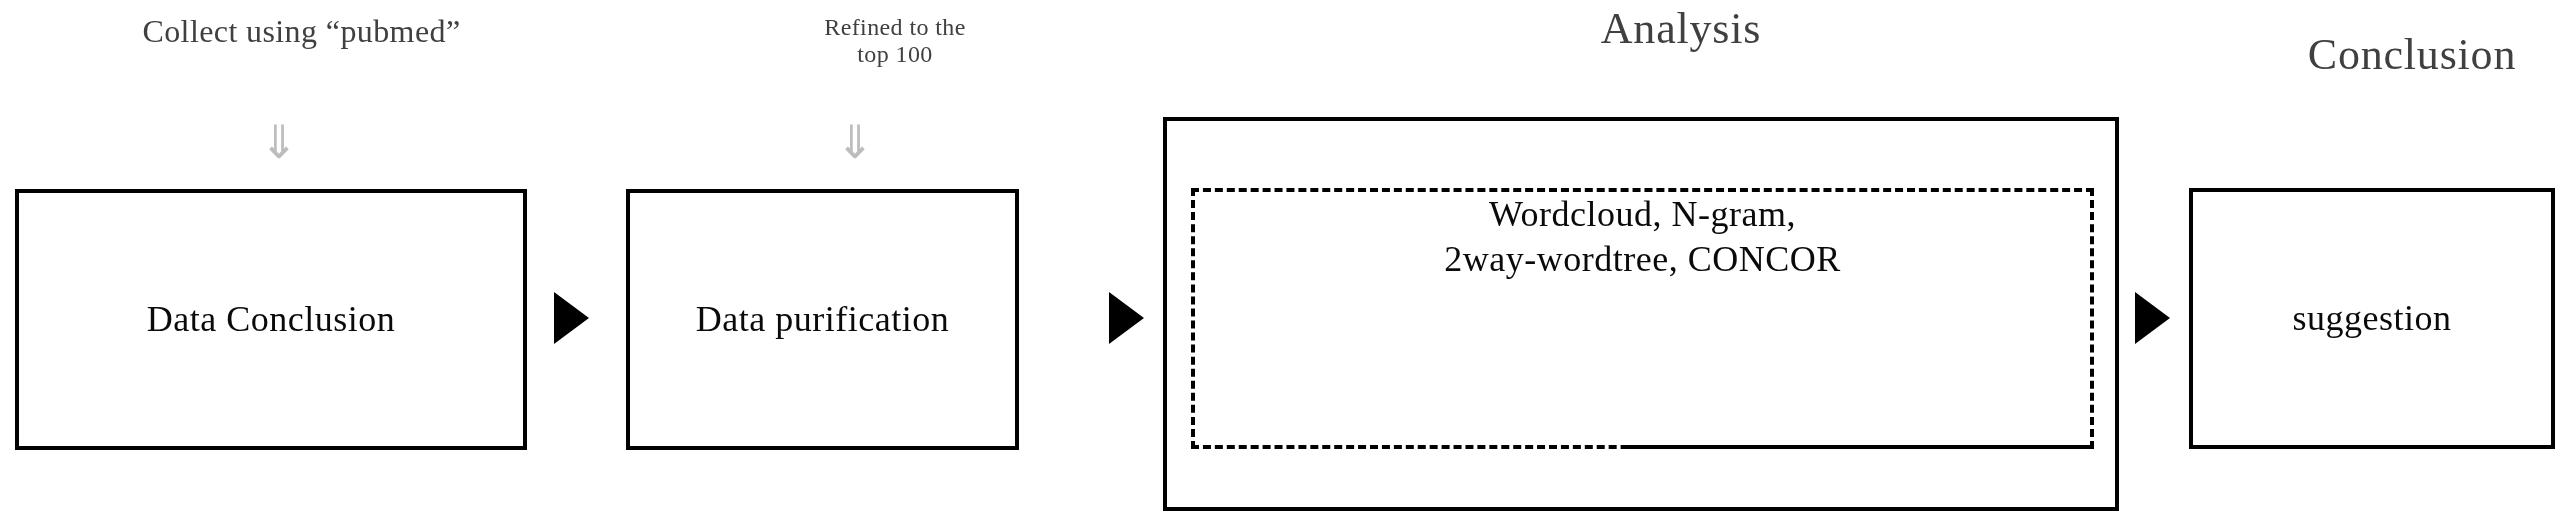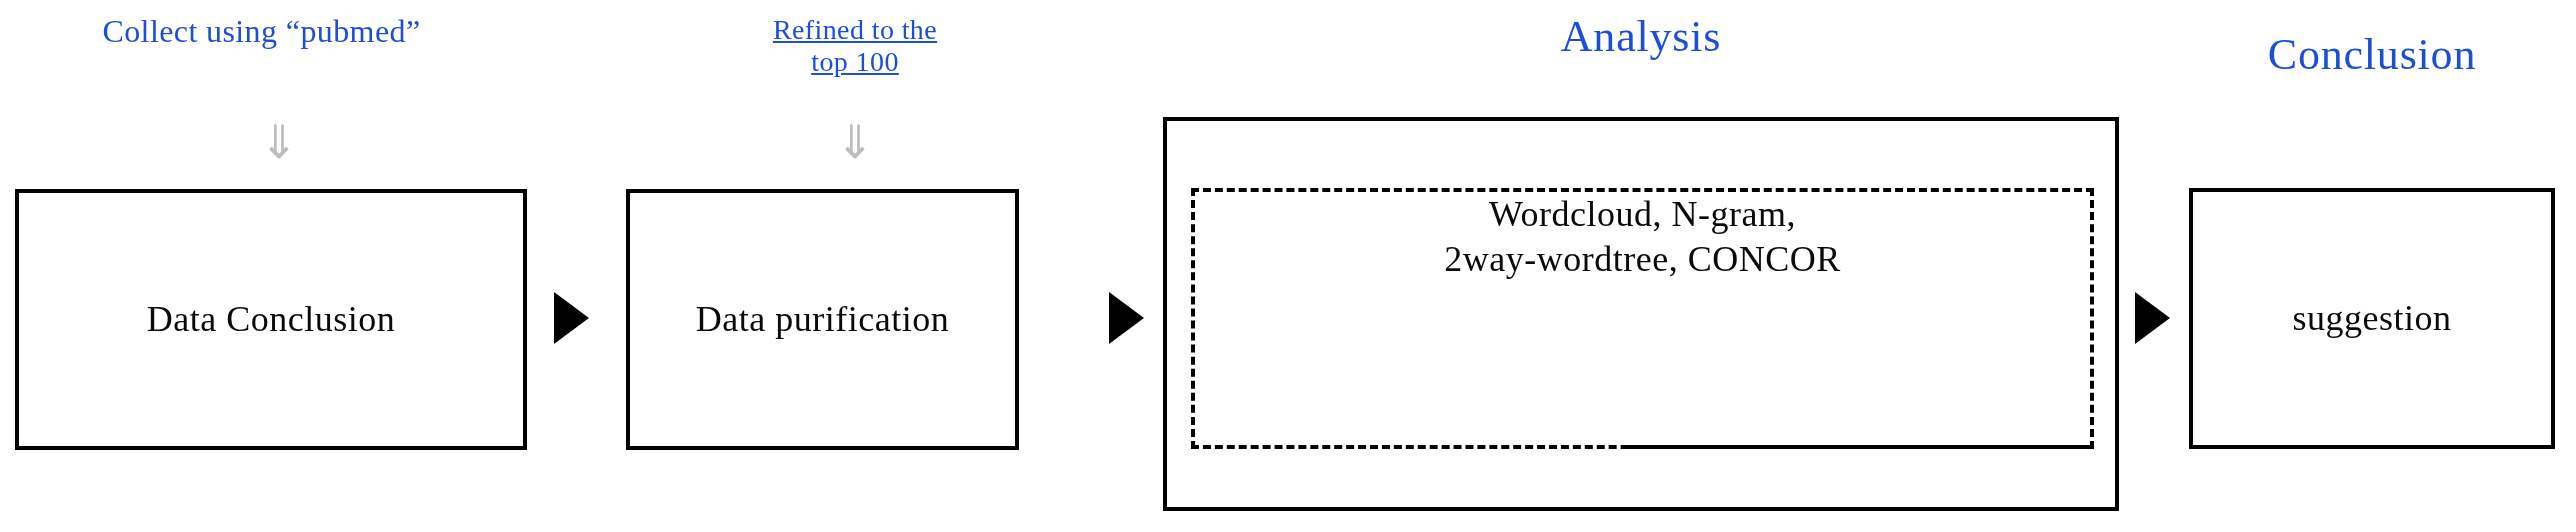--- a/index.html
+++ b/index.html
@@ -17,27 +17,28 @@
     height: 532px;
     background: #ffffff;
     overflow: hidden;
   }
   .abs { position: absolute; }
 
   
   .caption {
     text-align: center;
     font-family: "Liberation Serif", "DejaVu Serif", serif;
-    color: #1d4ed8;
+    color: #404040;
     line-height: 1.12;
     letter-spacing: 0.4px;
     white-space: nowrap;
+    margin-left: 40px;
   }
   .caption-small { font-size: 32px; }
-  .caption-two-line { font-size: 28px; white-space: normal; text-decoration: underline; }
+  .caption-two-line { font-size: 24px; white-space: normal; }
   .heading-large { font-size: 44px; letter-spacing: 0.8px; }
 
   
   .down-arrow {
     font-family: "DejaVu Sans", sans-serif;
     font-size: 46px;
     line-height: 1;
     color: #bdbdbd;
     text-align: center;
     font-weight: 400;
@@ -113,21 +114,21 @@
   <div class="abs down-arrow" style="left:776px; top:119px; width:158px;">⇓</div>
 
   <div class="abs process-box" style="left:626px; top:189px; width:393px; height:261px;">
     <div class="box-label">Data purification</div>
   </div>
 
   <div class="abs" style="left:1109px; top:292px;">
     <div class="tri-right"></div>
   </div>
 
-  <div class="abs caption heading-large" style="left:1163px; top:12px; width:956px;">Analysis</div>
+  <div class="abs caption heading-large" style="left:1163px; top:4px; width:956px;">Analysis</div>
 
   <div class="abs analysis-outer" style="left:1163px; top:117px; width:956px; height:394px;"></div>
 
   <div class="abs analysis-inner-dashed" style="left:1191px; top:188px; width:903px; height:261px;">
     <div class="box-label">
       <div>Wordcloud, N-gram,</div>
       <div>2way-wordtree, CONCOR</div>
     </div>
   </div>
 

